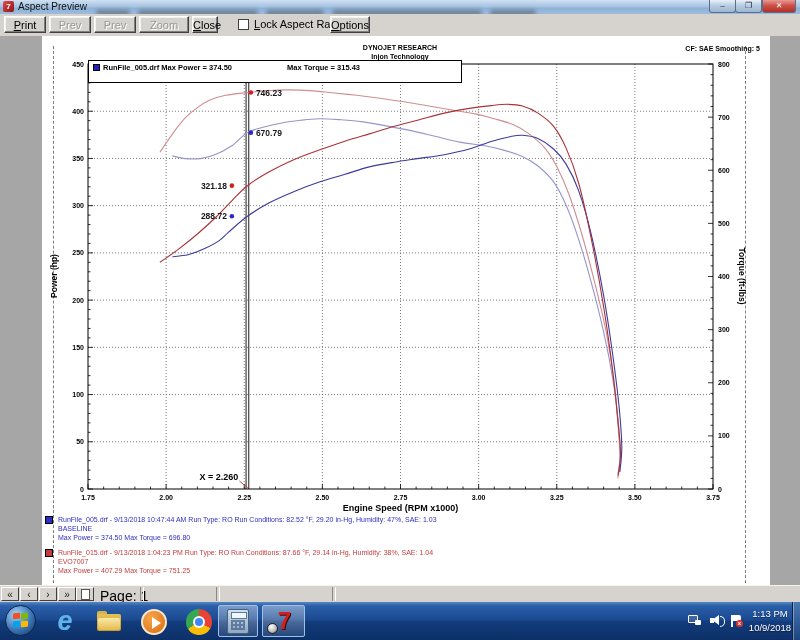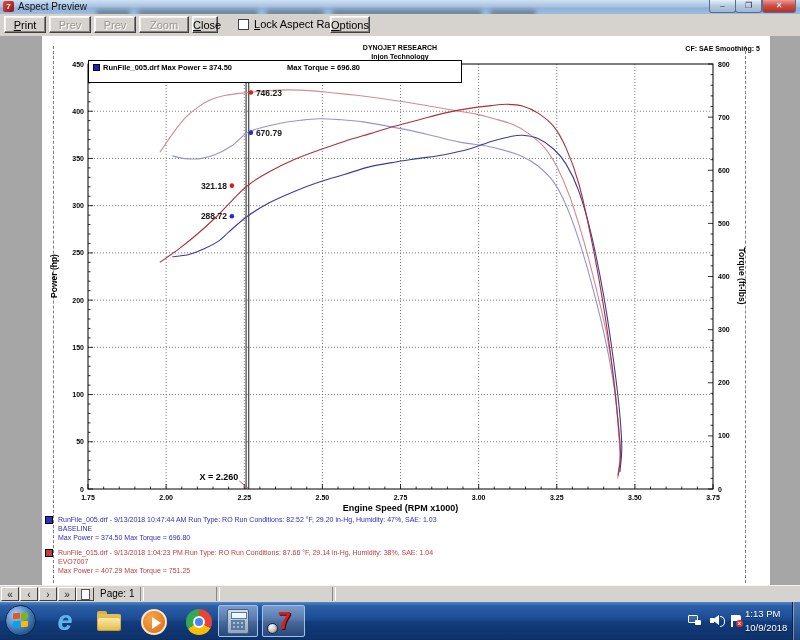--- a/index.html
+++ b/index.html
@@ -55,21 +55,21 @@
   .run-lines{margin-left:13px;}
   
   #statusbar{position:absolute;left:0;top:585px;width:800px;height:17px;background:#d6d3ce;
     border-top:1px solid #f5f3ef;}
   .navbtn{position:absolute;top:1px;width:18px;height:14px;background:#d6d3ce;font-size:10px;
     line-height:13px;text-align:center;color:#222;
     border:1px solid #404040;border-top-color:#fff;border-left-color:#fff;box-sizing:border-box;}
   #doc-btn{position:absolute;left:76px;top:1px;width:18px;height:14px;background:#d6d3ce;
     border:1px solid #404040;border-top-color:#fff;border-left-color:#fff;box-sizing:border-box;}
   #doc-glyph{position:absolute;left:4px;top:1px;width:7px;height:9px;background:#fff;border:1px solid #555;}
-  #page-label{position:absolute;left:100px;top:2px;font-size:10px;color:#000;}
+  #page-label{position:absolute;left:100px;top:2px;font-size:14px;color:#000;}
   .sep{position:absolute;top:1px;height:14px;width:2px;border-left:1px solid #8a8880;border-right:1px solid #fff;}
   
   #taskbar{position:absolute;left:0;top:602px;width:800px;height:38px;
     background:linear-gradient(180deg,#5787c4 0%,#2a5fa8 10%,#1c4b92 45%,#123c7c 52%,#0d3067 100%);}
   #start-orb{position:absolute;left:5px;top:3px;width:31px;height:31px;border-radius:50%;
     background:radial-gradient(circle at 35% 30%,#a8d4f5,#3a74b4 55%,#16345e);
     border:1px solid #0c2748;box-sizing:border-box;}
   .flag{position:absolute;width:7px;height:6px;border-radius:1px;}
   #fl1{left:7px;top:7px;background:#f25022;transform:skewY(-6deg);}
   #fl2{left:15px;top:7px;background:#7fba00;transform:skewY(-6deg);}
@@ -102,21 +102,21 @@
   #tray-net .plug{position:absolute;left:7px;top:5px;width:6px;height:5px;background:#fff;border-radius:1px;}
   #tray-vol{left:710px;width:14px;height:11px;}
   #tray-vol .body{position:absolute;left:0;top:3px;width:4px;height:5px;background:#fff;}
   #tray-vol .cone{position:absolute;left:2px;top:0;width:0;height:0;border-right:7px solid #fff;border-top:5.5px solid transparent;border-bottom:5.5px solid transparent;}
   #tray-vol .wave{position:absolute;left:10px;top:1px;width:4px;height:9px;border:1px solid #fff;border-left:none;border-radius:0 6px 6px 0;}
   #tray-flag{left:731px;width:12px;height:12px;}
   #tray-flag .pole{position:absolute;left:0;top:0;width:1.5px;height:12px;background:#fff;}
   #tray-flag .cloth{position:absolute;left:1px;top:0;width:9px;height:6px;background:#fff;border-radius:0 2px 2px 0;}
   #tray-flag .badge{position:absolute;left:5px;top:5px;width:7px;height:7px;border-radius:50%;background:#d33;color:#fff;font-size:6px;line-height:7px;text-align:center;font-weight:bold;}
   #clock{position:absolute;left:745px;top:5px;width:50px;height:28px;color:#fff;font-size:9.5px;
-    text-align:left;line-height:14px;text-shadow:0 1px 1px rgba(0,0,0,.5);}
+    text-align:center;line-height:14px;text-shadow:0 1px 1px rgba(0,0,0,.5);}
   #show-desktop{position:absolute;right:0;top:0;width:7px;height:38px;
     background:linear-gradient(180deg,#4a79b4,#1b4480);border-left:1px solid #0a2349;box-shadow:inset 1px 0 0 rgba(255,255,255,.35);}
   svg text{font-family:"Liberation Sans",sans-serif;}
 </style>
 </head>
 <body>
 
 <div id="screen">
 
   <div id="titlebar">
@@ -343,21 +343,21 @@
         <circle cx="231.87499999999994" cy="180.31999999999996" r="2.3" fill="#2828cc"></circle>
         <text x="226.87499999999994" y="183.31999999999996" text-anchor="end" font-size="8.5px" font-weight="bold" fill="#161616">288.72</text>
         <text x="238.37499999999994" y="444" text-anchor="end" font-size="9px" font-weight="bold" fill="#000">X = 2.260</text>
         <line x1="239.37499999999994" y1="445" x2="247.87499999999994" y2="452" stroke="#c04040" stroke-width="0.9"></line>
       </svg>
 
     <div id="legend">
       <div class="lg-row" style="top:2px">
         <span class="lg-sq" id="lg-sq0" style="background: rgb(32, 32, 192);"></span>
         <span class="lg-file"><span>RunFile_005.drf</span>&nbsp;<span>Max Power = 374.50</span></span>
-        <span class="lg-tq">Max Torque = 696.80</span>
+        <span class="lg-tq">Max Torque = 315.43</span>
       </div>
     </div>
 
     <div class="run" style="top: 479px; color: rgb(46, 46, 196);" id="run0">
       <span class="run-sq" id="run-sq0" style="background: rgb(46, 46, 196);"></span>
       <div class="run-lines">
         <div>RunFile_005.drf - 9/13/2018 10:47:44 AM  Run Type: RO  Run Conditions: 82.52 °F, 29.20 in-Hg,  Humidity:  47%, SAE: 1.03</div>
         <div>BASELINE</div>
         <div>Max Power = 374.50  Max Torque = 696.80</div>
       </div>

